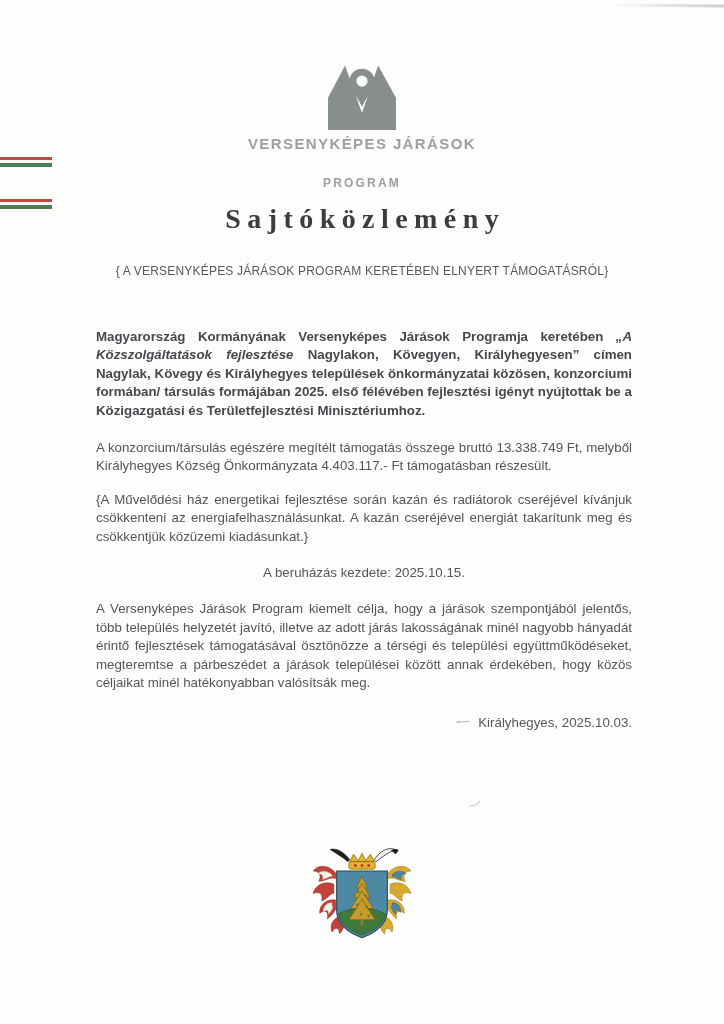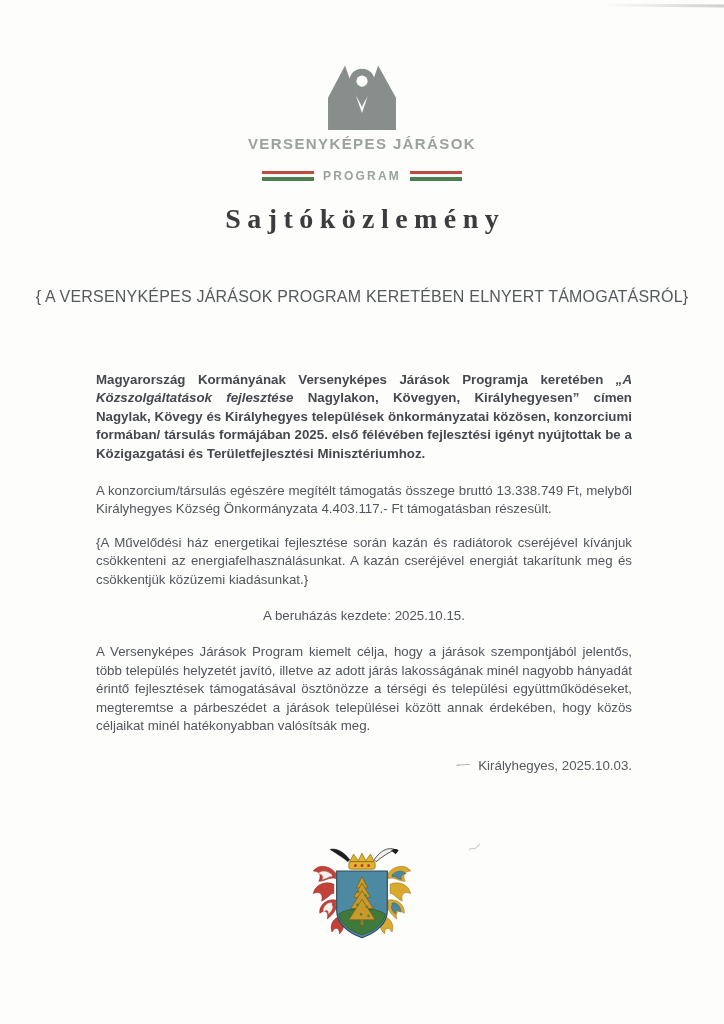--- a/index.html
+++ b/index.html
@@ -19,47 +19,47 @@
   }
 
   
   .logo-wrap { position:absolute; top:58px; left:0; width:100%; text-align:center; }
   .logo-mark { display:block; margin:0 auto; }
   .logo-line1 {
     margin-top:1px; font-size:15px; letter-spacing:1.4px;
     color:#9aa19e; font-weight:bold;
   }
   .logo-line2-row {
-    margin-top:17px; display:flex; justify-content:center; align-items:center; gap:9px;
+    margin-top:5px; display:flex; justify-content:center; gap:9px;flex-direction:column;
   }
   .stripe {
     width:52px; height:10px; display:inline-block;
     background:linear-gradient(to bottom, #bf4a3f 0 34%, #f7f6f3 34% 64%, #4c7e52 64% 100%);
   }
   .logo-line2 { font-size:12px; letter-spacing:2.2px; color:#9aa19e; font-weight:bold; }
 
   
   .title {
     position:absolute; top:203px; left:0; width:100%;
     text-align:center;
     font-family:"Liberation Serif", serif;
     font-weight:bold; font-size:28px; letter-spacing:.23em;
     color:#3c3c3e; text-indent:.23em;
   }
   .subtitle {
-    position:absolute; top:288px; left:0; width:100%;
-    text-align:center; font-size:16px; letter-spacing:.2px;
+    position:absolute; top:264px; left:0; width:100%;
+    text-align:center; font-size:12px; letter-spacing:.2px;
     color:#55595e;
   }
 
   
   .content {
     position:absolute; left:96px; top:328px; width:536px;
     font-size:13.3px; line-height:18.4px;
-    color:#51565c; text-align:justify;margin-top:43px;
+    color:#51565c; text-align:justify;
   }
   .content p { margin:0; }
   .p-bold { font-weight:bold; color:#45494f; margin-bottom:19px !important; }
   .it { font-style:italic; }
   .p2 { margin-bottom:15px !important; }
   .p3b { margin-bottom:18px !important; }
   .dates { margin-bottom:18px !important; text-align:center; }
   .p5 { margin-bottom:21px !important; }
   .place-date-row {
     text-align:right; color:#55595e; position:relative;

